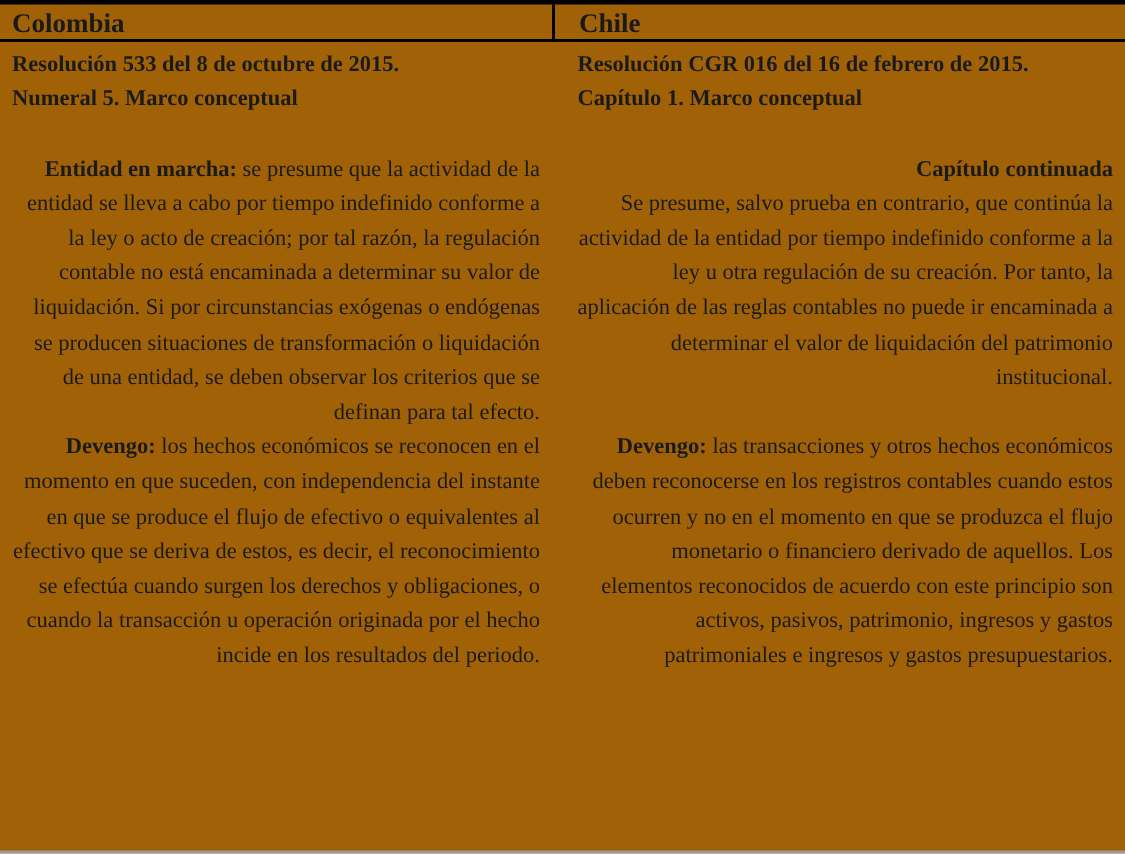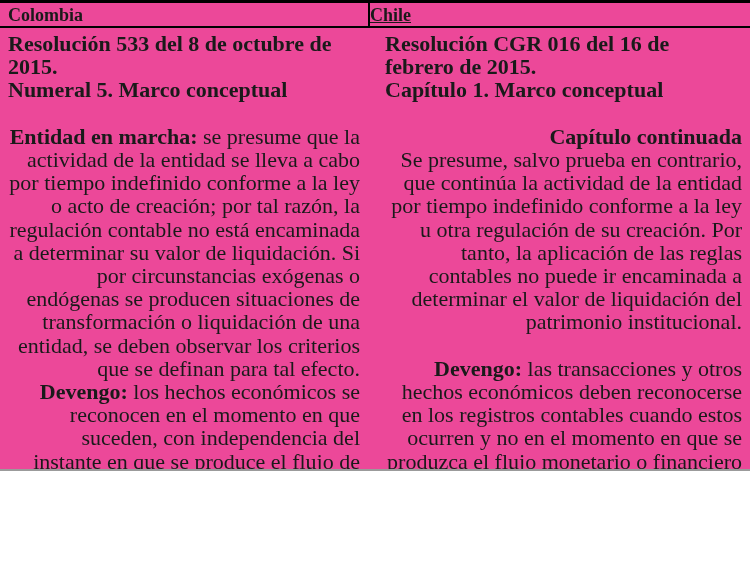--- a/index.html
+++ b/index.html
@@ -1,20 +1,20 @@
 <!DOCTYPE html>
 <html><head>
 <meta charset="utf-8">
 <style>
   * { margin: 0; padding: 0; box-sizing: border-box; }
   html, body { background: #ffffff; }
   .page {
     width: 750px;
-    height: 471px;
-    background: #ec4899;
+    height: 569px;
+    background: #a16207;
     font-family: "Liberation Serif", "DejaVu Serif", serif;
     color: #1a1a1a;
     overflow: hidden;
     border-bottom: 2px solid #9b9b9b;
   }
   .header-row {
     display: flex;
     border-top: 3px solid #000000;
     border-bottom: 2px solid #000000;
     height: 28px;
@@ -24,23 +24,23 @@
     height: 536px;
   }
   .col-colombia { width: 368px; flex: 0 0 368px; }
   .col-chile  { width: 382px; flex: 0 0 382px; }
   .header-cell {
     font-weight: bold;
     font-size: 18px;
     line-height: 22px;
     padding: 1px 0 0 8px;
   }
-  .header-cell.chile { border-left: 2px solid #000000; padding-left: 0; text-decoration: underline; }
+  .header-cell.chile { border-left: 2px solid #000000; padding-left: 16px; }
   .body-cell {
-    font-size: 22px;
+    font-size: 15px;
     line-height: 23.2px;
     padding: 4px 8px 0 8px;
   }
   .body-cell.chile { padding-left: 17px; }
   .source-title {
     font-weight: bold;
     white-space: pre-line;
   }
   .para { text-align: right; }
   .gap-above { margin-top: 23.2px; }

